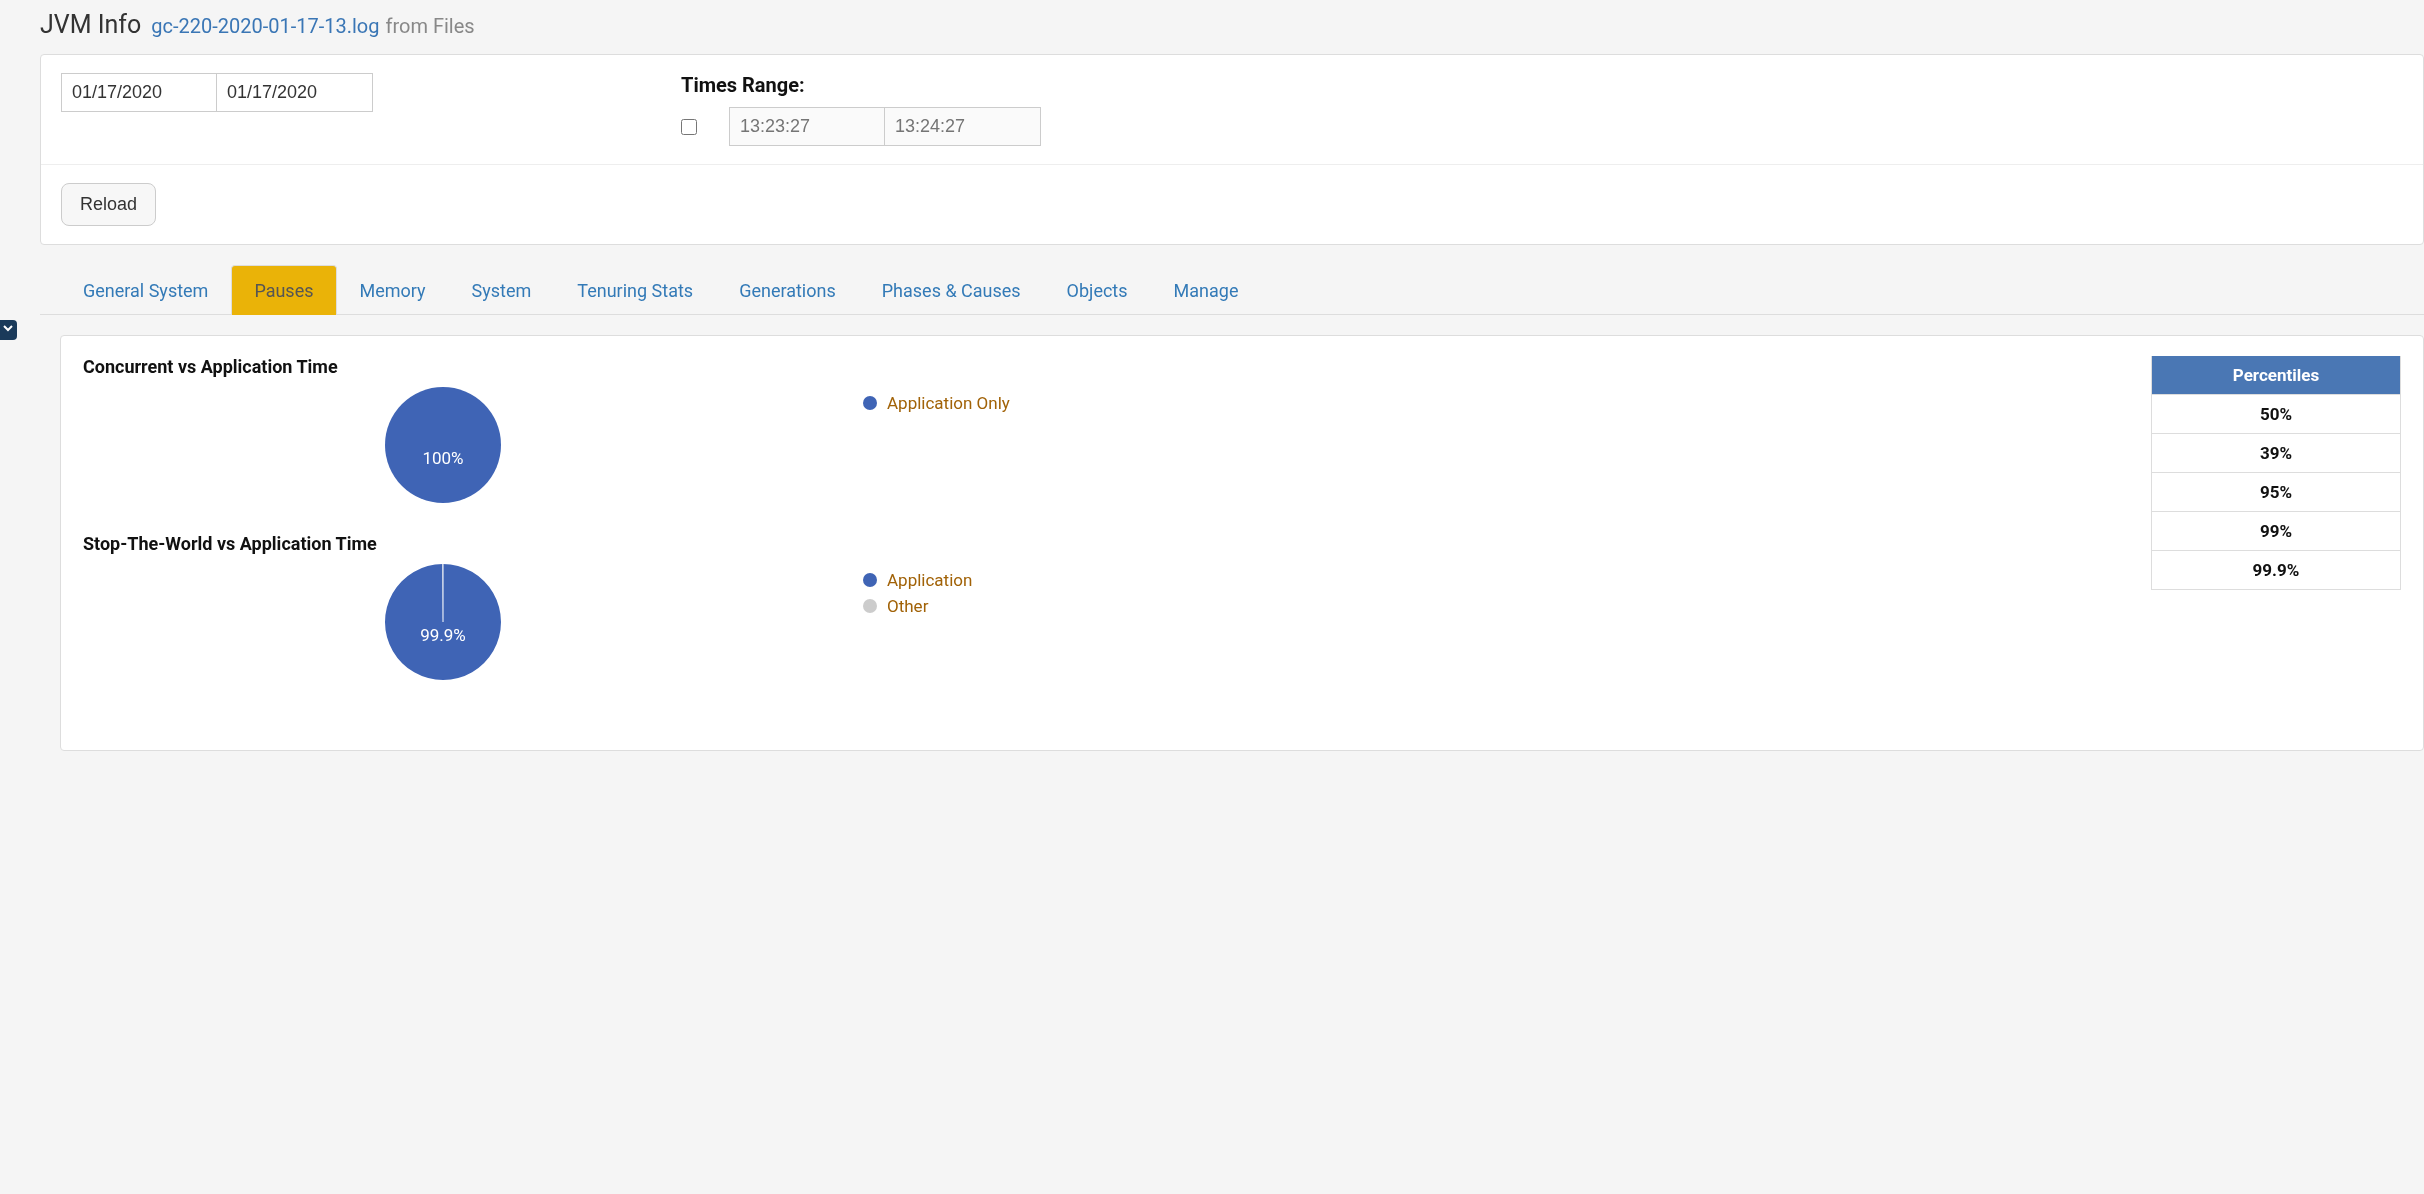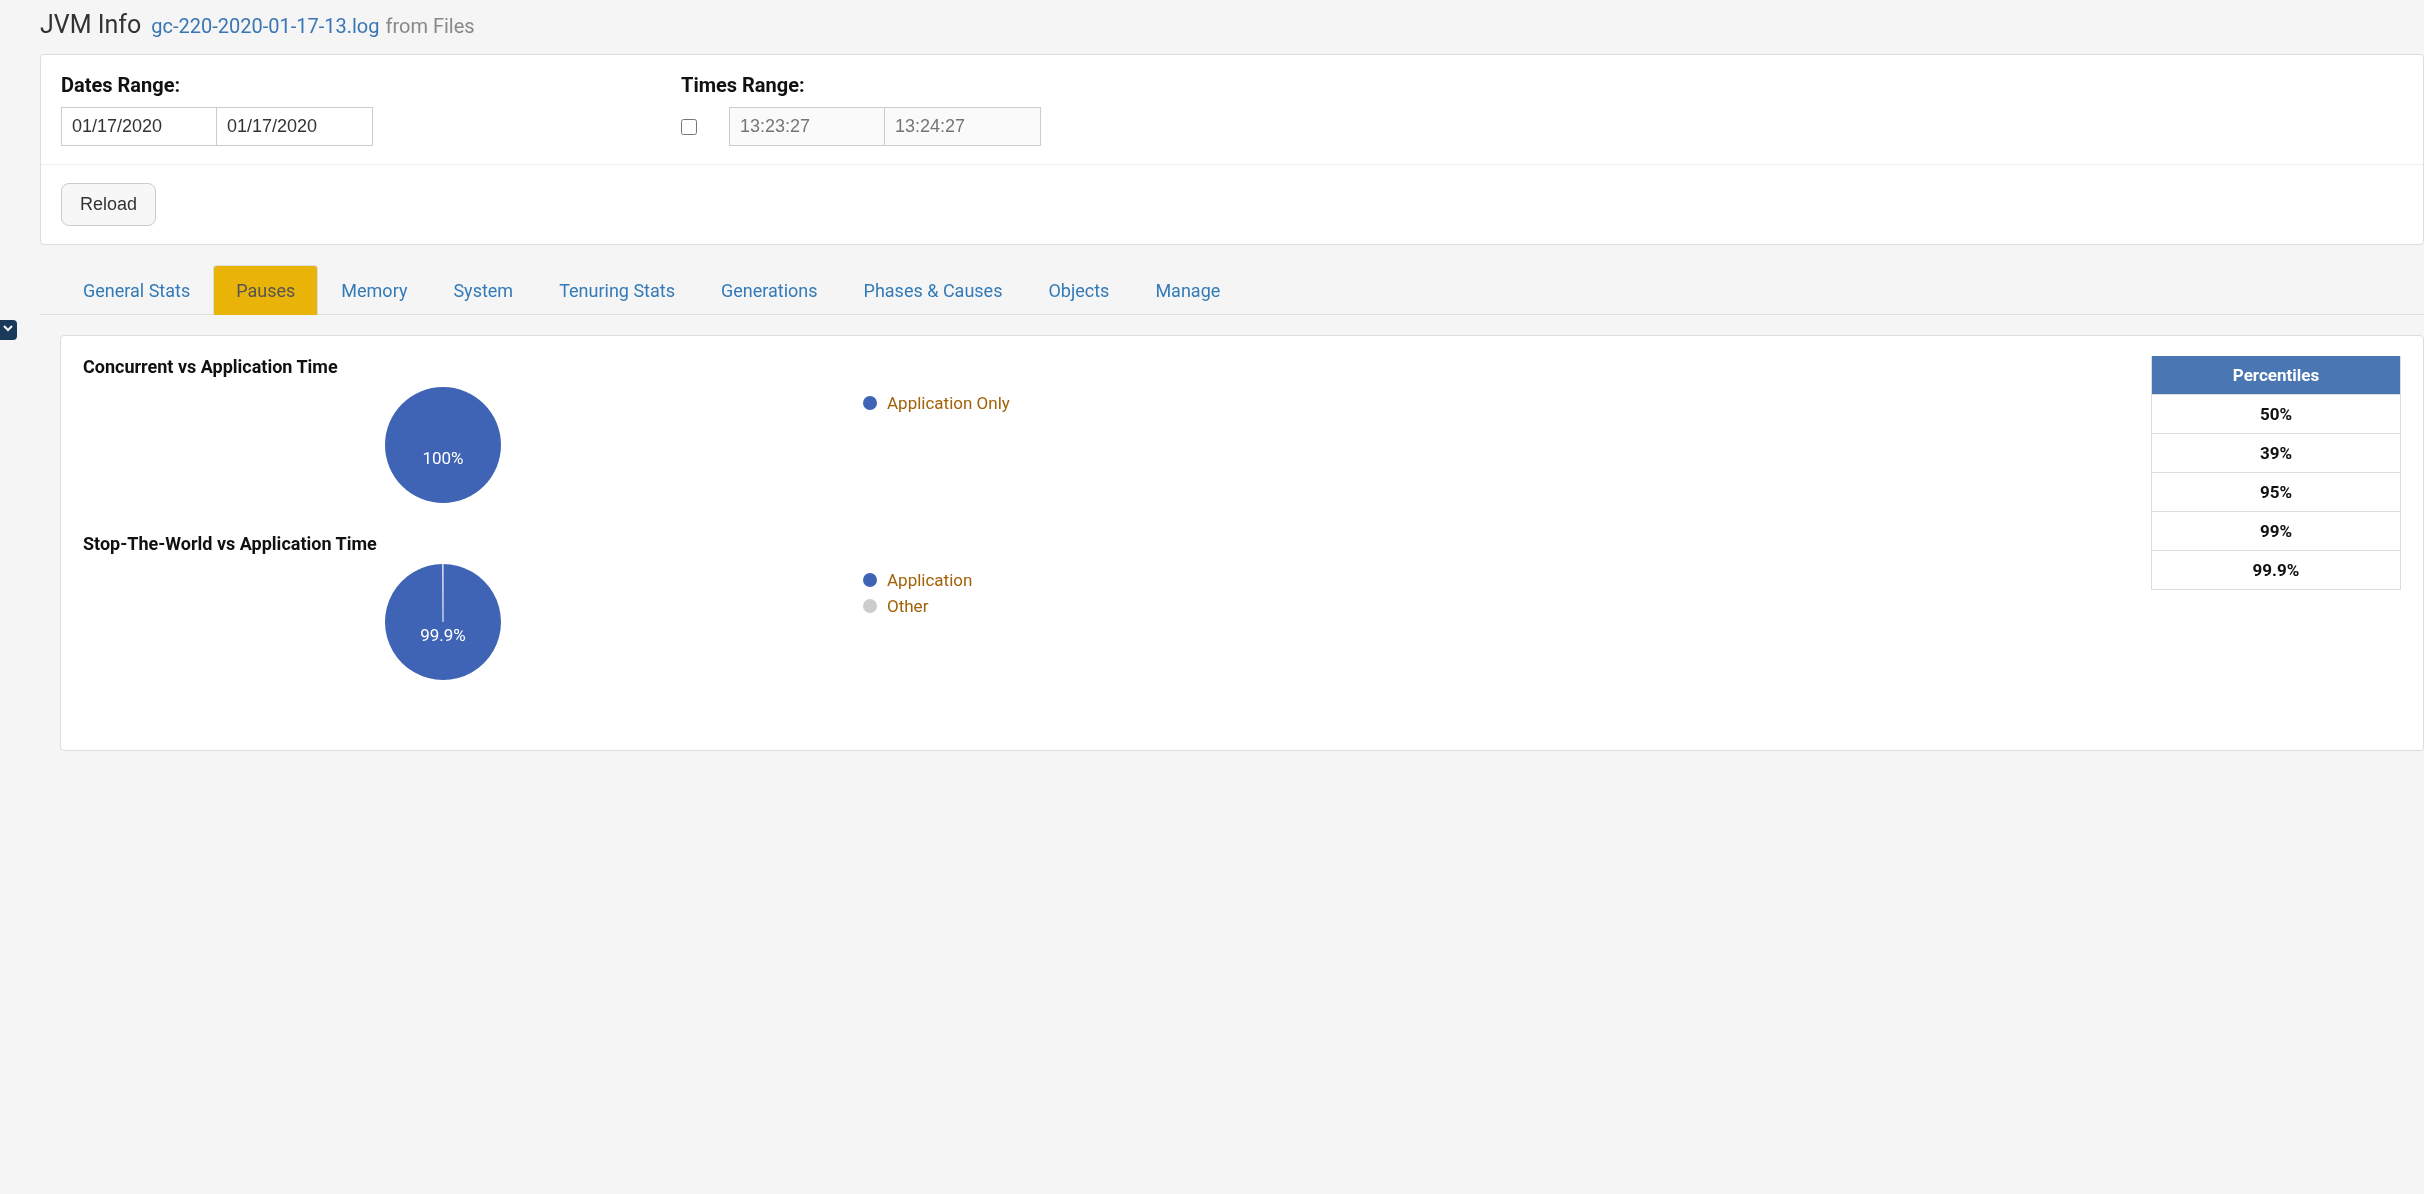--- a/index.html
+++ b/index.html
@@ -211,21 +211,20 @@
 
   <div class="page-header">
     <span class="page-title">JVM Info</span>
     <a href="#" class="page-subtitle-link">gc-220-2020-01-17-13.log</a>
     <span class="page-subtitle-text">from Files</span>
   </div>
 
   <div class="panel">
     <div class="panel-row">
       <div class="range-col dates">
-        <span class="range-label">Dates Range:</span>
         <div class="date-inputs">
           <input class="date-input" type="text" value="01/17/2020" style="">
           <input class="date-input" type="text" value="01/17/2020" style="">
         </div>
       </div>
       <div class="range-col">
         <span class="range-label">Times Range:</span>
         <div class="times-controls">
           <input type="checkbox" class="checkbox" style="">
           <div class="time-inputs">
@@ -234,21 +233,21 @@
           </div>
         </div>
       </div>
     </div>
     <div class="panel-row">
       <button class="btn">Reload</button>
     </div>
   </div>
 
   <div class="tabs" id="tabs-bar">
-      <div class="tab">General Stats</div>
+      <div class="tab">General System</div>
       <div class="tab active">Pauses</div>
       <div class="tab">Memory</div>
       <div class="tab">System</div>
       <div class="tab">Tenuring Stats</div>
       <div class="tab">Generations</div>
       <div class="tab">Phases &amp; Causes</div>
       <div class="tab">Objects</div>
       <div class="tab">Manage</div>
     </div>
 

